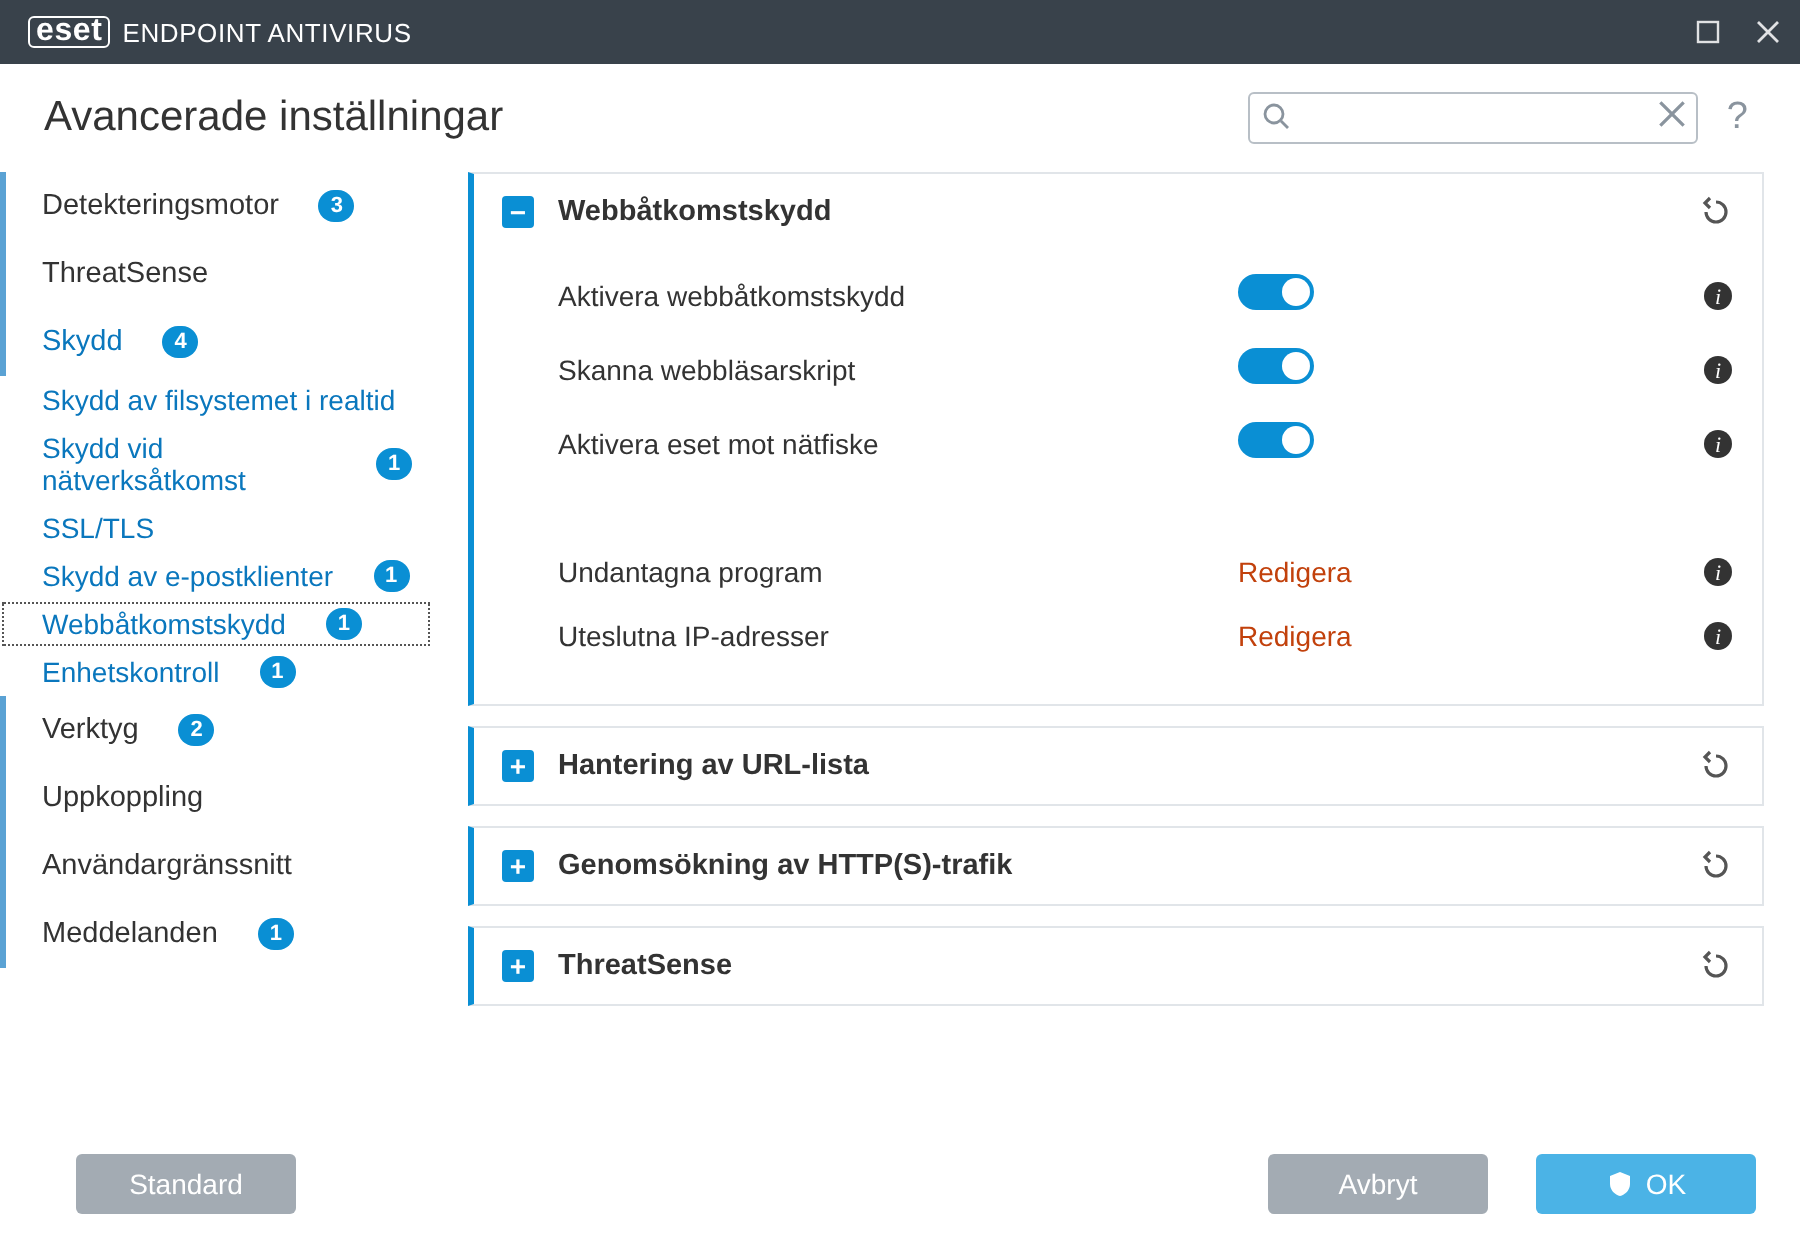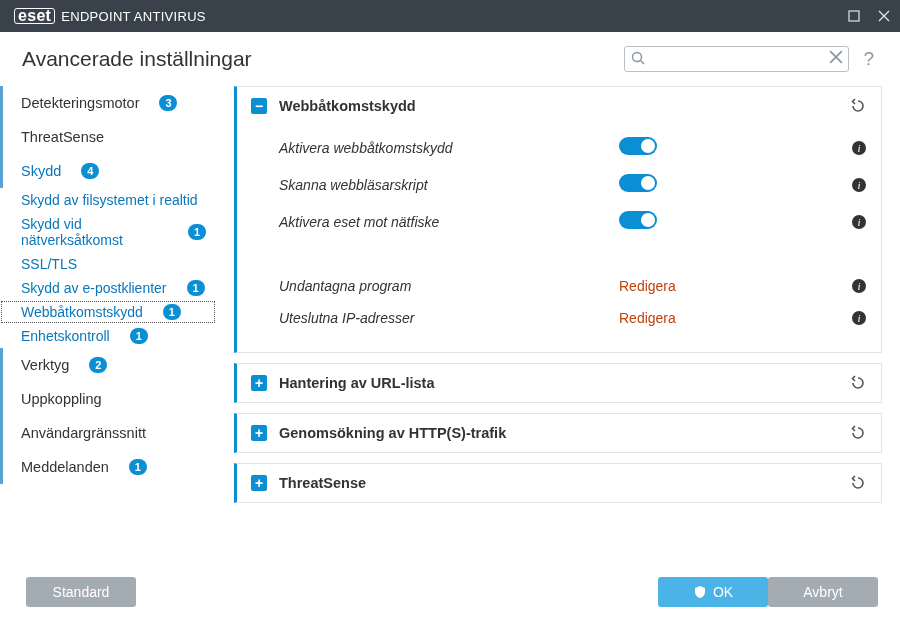--- a/index.html
+++ b/index.html
@@ -27,28 +27,28 @@
   .sidebar .blue { color: #0a77bd; }
   .badge { display: inline-flex; align-items: center; justify-content: center; min-width: 18px; height: 16px; border-radius: 8px; background: #0a8fd4; color: #fff; font-size: 11px; font-weight: 600; padding: 0 5px; }
   .content { flex: 1; padding: 4px 18px 0 18px; overflow-y: auto; }
   .panel { border: 1px solid #e1e5e9; border-left: 3px solid #0a8fd4; background: #fff; margin-bottom: 10px; }
   .panel-head { display: flex; align-items: center; padding: 10px 14px; gap: 12px; cursor: pointer; }
   .panel-head .exp { width: 16px; height: 16px; background: #0a8fd4; color: #fff; font-weight: 700; display: flex; align-items: center; justify-content: center; font-size: 14px; line-height: 1; border-radius: 2px; }
   .panel-head .title { font-weight: 600; font-size: 14.5px; color: #333; }
   .panel-head .undo { margin-left: auto; color: #555; cursor: pointer; }
   .panel-body { padding: 4px 14px 18px 42px; }
   .row { display: flex; align-items: center; padding: 8px 0; }
-  .row .label { flex: 0 0 340px; font-size: 14px; color: #333; font-style: italic; }
+  .row .label { flex: 0 0 340px; font-size: 14px; color: #333; }
   .row .ctrl { flex: 0 0 120px; }
   .row .info { margin-left: auto; color: #333; cursor: pointer; }
   .row .edit-link { color: #c2410c; cursor: pointer; }
   .gap-row { height: 30px; }
   .toggle { position: relative; width: 38px; height: 18px; background: #0a8fd4; border-radius: 9px; cursor: pointer; display: inline-block; }
   .toggle::after { content: ""; position: absolute; width: 14px; height: 14px; background: #fff; border-radius: 50%; top: 2px; right: 2px; transition: .15s; }
-  .footer { position: absolute; left: 4px; right: 0; bottom: 0; height: 56px; display: flex; align-items: center; padding: 0 22px; gap: 0; background: #fff; }
+  .footer { position: absolute; left: 16px; right: 0; bottom: 0; height: 56px; display: flex; align-items: center; padding: 0 22px; gap: 24px; background: #fff; }
   .btn { height: 30px; min-width: 110px; border-radius: 3px; display: inline-flex; align-items: center; justify-content: center; gap: 6px; font-size: 14px; cursor: pointer; border: 1px solid transparent; }
   .btn-default { background: #a3abb3; color: #fff; }
   .btn-primary { background: #4bb3e6; color: #fff; }
   .btn-cancel { background: #a3abb3; color: #fff; }
   .footer .spacer { flex: 1; }
   svg { display: block; }
 </style>
 </head>
 <body>
 
@@ -250,24 +250,24 @@
     </div>
 
   </div>
 </div>
 
 <div class="footer">
   <div class="btn btn-default">
     <span>Standard</span>
   </div>
   <div class="spacer"></div>
+  <div class="btn btn-cancel">
+    <span>Avbryt</span>
+  </div>
   <div class="btn btn-primary">
     <span>
       <svg width="14" height="14" viewBox="0 0 14 14">
           <path d="M7 1 L12 3 V7 C12 10 9.5 12.5 7 13 C4.5 12.5 2 10 2 7 V3 Z" fill="#fff"></path>
         </svg>
     </span>
     <span>OK</span>
   </div>
-  <div class="btn btn-cancel">
-    <span>Avbryt</span>
-  </div>
 </div>
 
 </body></html>

